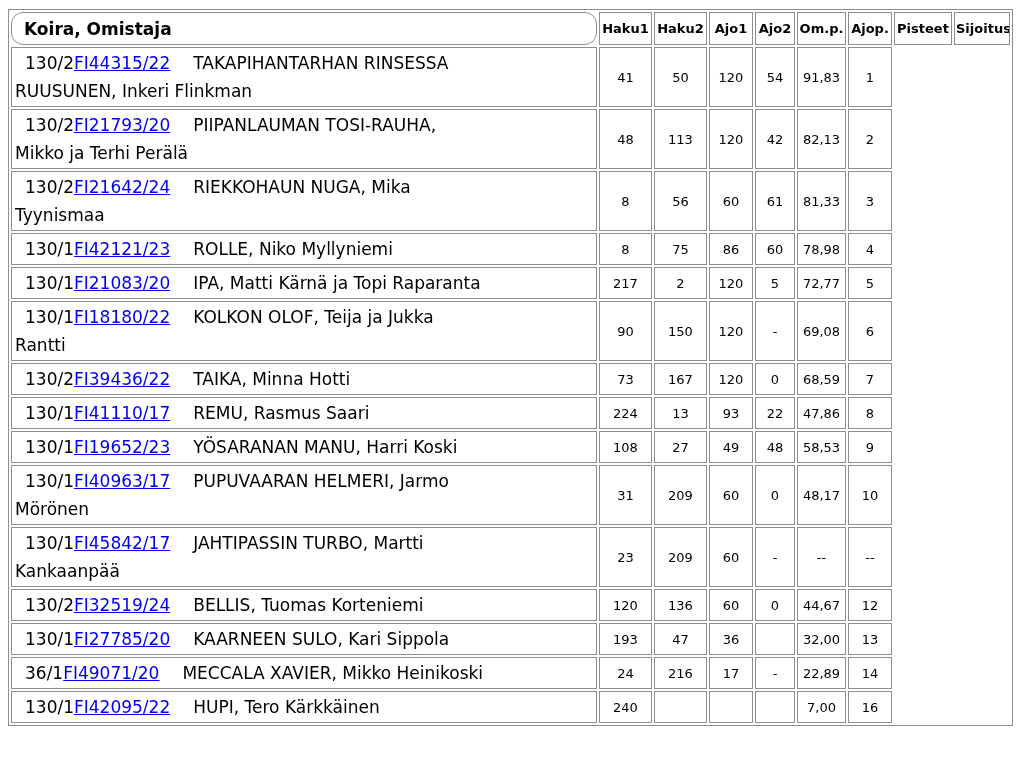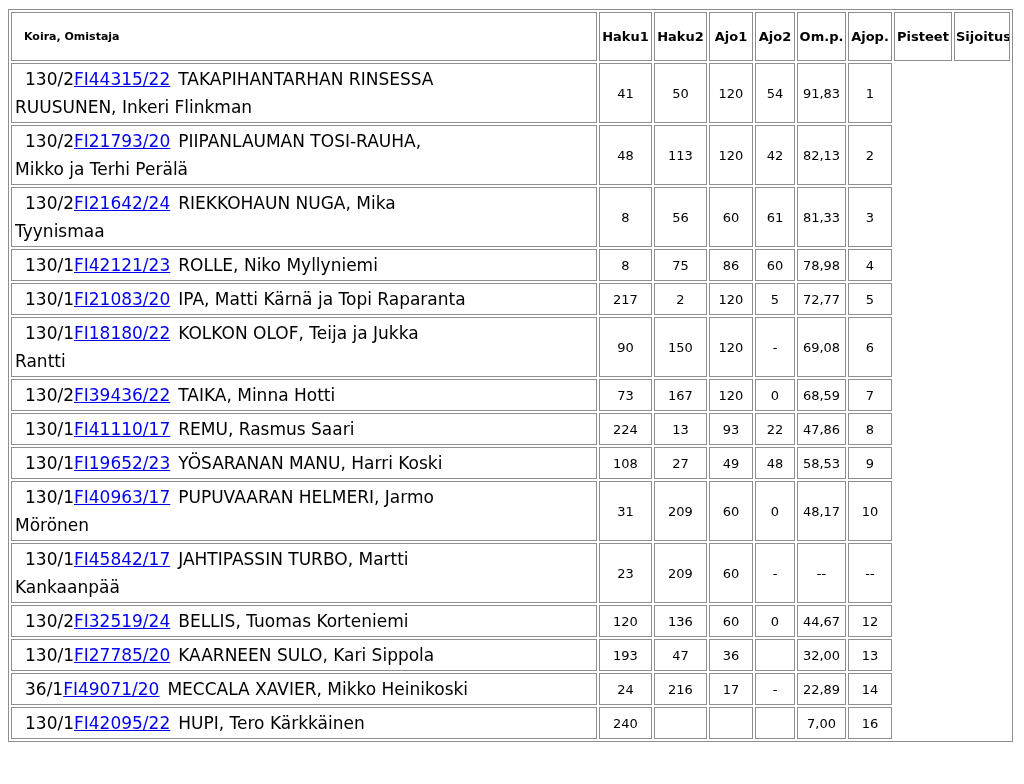--- a/index.html
+++ b/index.html
@@ -20,31 +20,32 @@
     width: 1004px;
     background: #ffffff;
   }
   th, td {
     border: 1px solid #8e8e8e;
     background: #ffffff;
     overflow: hidden;
   }
   th.koira-header {
     text-align: left;
-    font-size: 11px;
+    font-size: 17px;
     font-weight: bold;
     padding: 2px 2px 2px 12px;
     height: 27px;
     vertical-align: middle;
+    border-radius: 12px;
   }
   th.num-header {
     font-size: 13px;
     font-weight: bold;
     text-align: center;
-    padding: 16px 1px;
+    padding: 0 1px;
     vertical-align: middle;
   }
   td.koira-cell {
     font-size: 17px;
     line-height: 28px;
     padding: 1px 3px;
     text-indent: 10px;
     white-space: pre-wrap;
     word-wrap: break-word;
     vertical-align: middle;
@@ -57,21 +58,21 @@
     padding: 1px 2px;
   }
   td.plain-cell {
     border: none;
     background: transparent;
   }
   .cls { margin-right: 0; }
   a.reg {
     color: #0000ee;
     text-decoration: underline;
-    margin-right: 8px;
+    margin-right: 23px;
     cursor: pointer;
   }
 </style>
 </head>
 <body>
 
 <table class="results">
   <colgroup>
     <col style="width:586px">
     <col style="width:53px">

